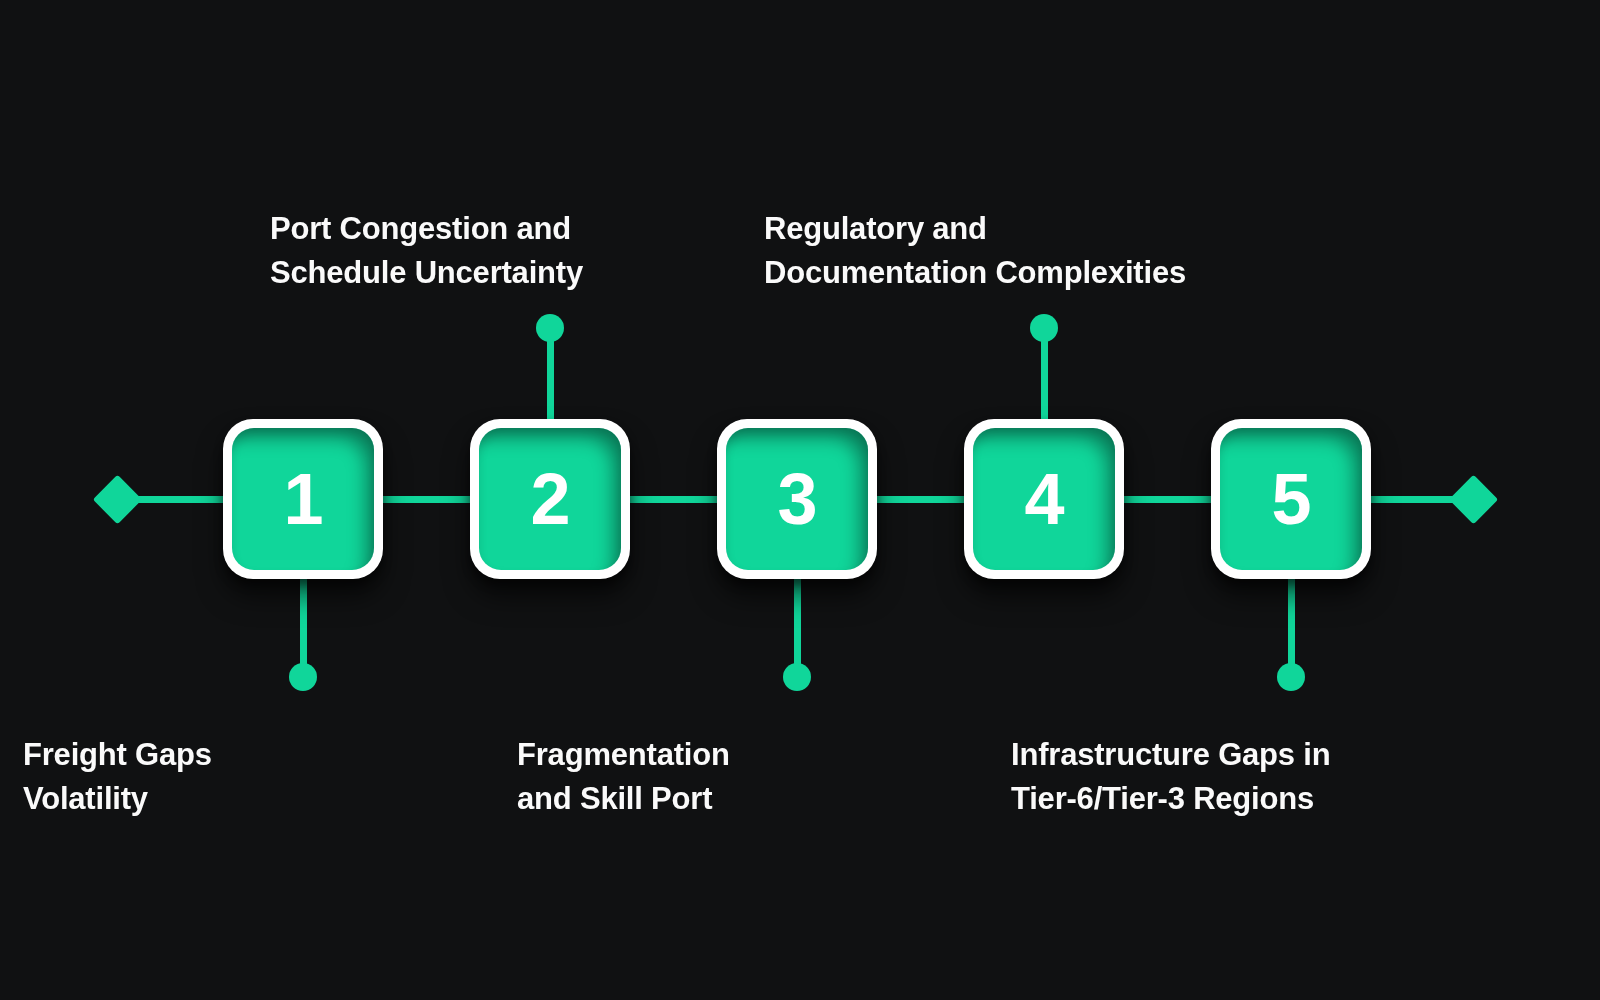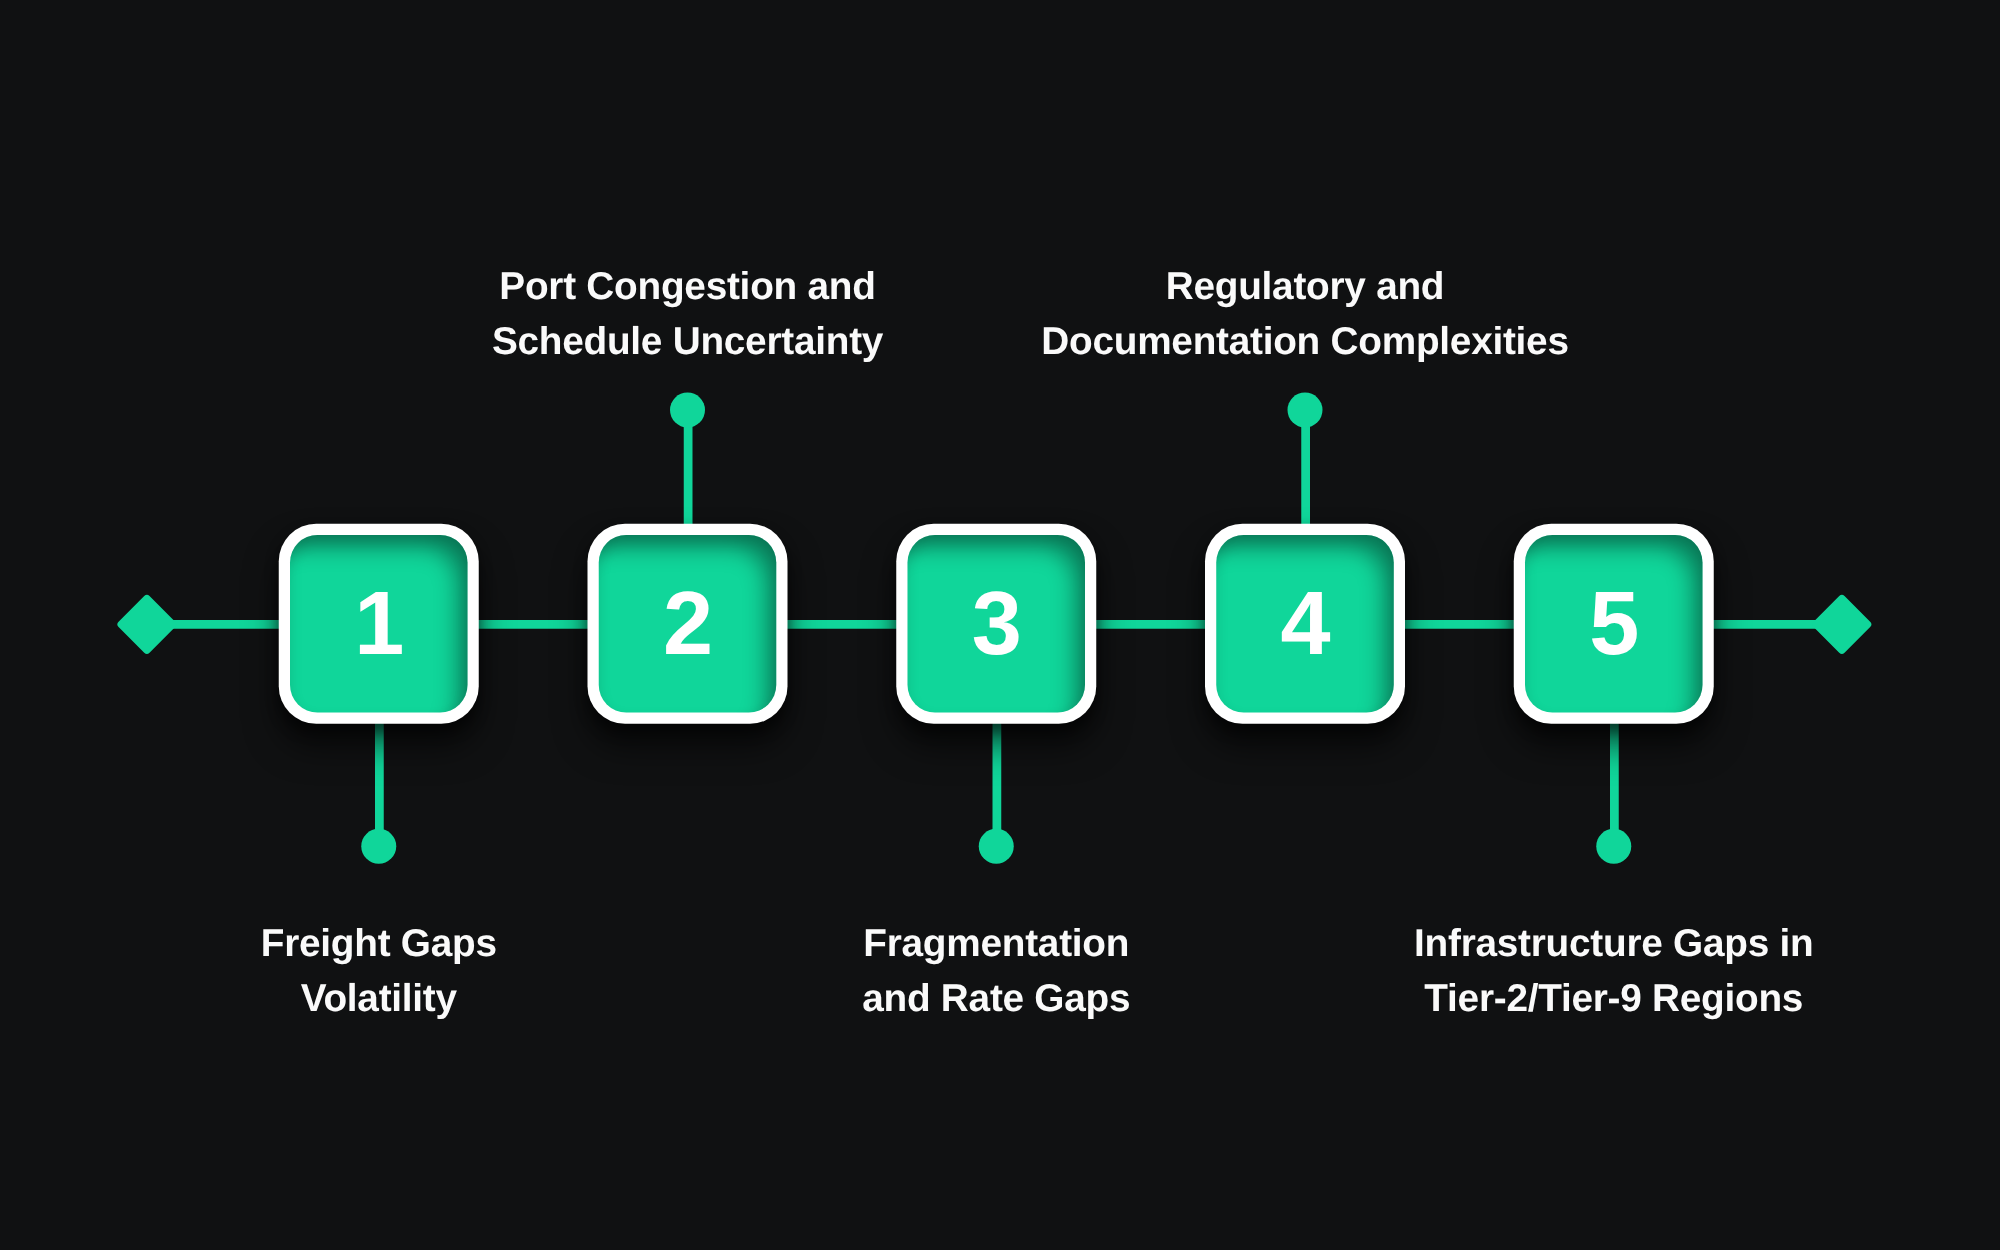--- a/index.html
+++ b/index.html
@@ -58,21 +58,21 @@
     box-shadow:inset -14px 16px 18px -6px rgba(0,0,0,.38),
                inset 0 5px 10px rgba(0,0,0,.12);
     display:flex;align-items:center;justify-content:center;
   }
   .num{
     font-size:72px;font-weight:700;color:var(--number-color);
     line-height:1;letter-spacing:-1px;
   }
 
   .label{
-    position:absolute;left:-280px;width:560px;text-align:center;
+    position:absolute;left:-280px;width:560px;
     color:var(--text);font-size:31px;font-weight:700;line-height:44px;
     white-space:pre-line;z-index:4;letter-spacing:-0.2px;
   }
   .label.above{top:207px;}
   .label.below{top:733px;}
 </style>
 </head>
 <body>
 
 <div class="stage">
@@ -107,21 +107,21 @@
 
   <div class="step" style="left:797px">
     <div class="stem down"></div>
     <div class="dot down"></div>
     <div class="square">
       <div class="square-fill">
         <span class="num">3</span>
       </div>
     </div>
     <div class="label below">Fragmentation
-and Rate Gaps</div>
+and Skill Port</div>
   </div>
 
   <div class="step" style="left:1044px">
     <div class="stem up"></div>
     <div class="dot up"></div>
     <div class="square">
       <div class="square-fill">
         <span class="num">4</span>
       </div>
     </div>
@@ -131,16 +131,16 @@
 
   <div class="step" style="left:1291px">
     <div class="stem down"></div>
     <div class="dot down"></div>
     <div class="square">
       <div class="square-fill">
         <span class="num">5</span>
       </div>
     </div>
     <div class="label below">Infrastructure Gaps in
-Tier-2/Tier-9 Regions</div>
+Tier-6/Tier-3 Regions</div>
   </div>
 
 </div>
 
 </body></html>

